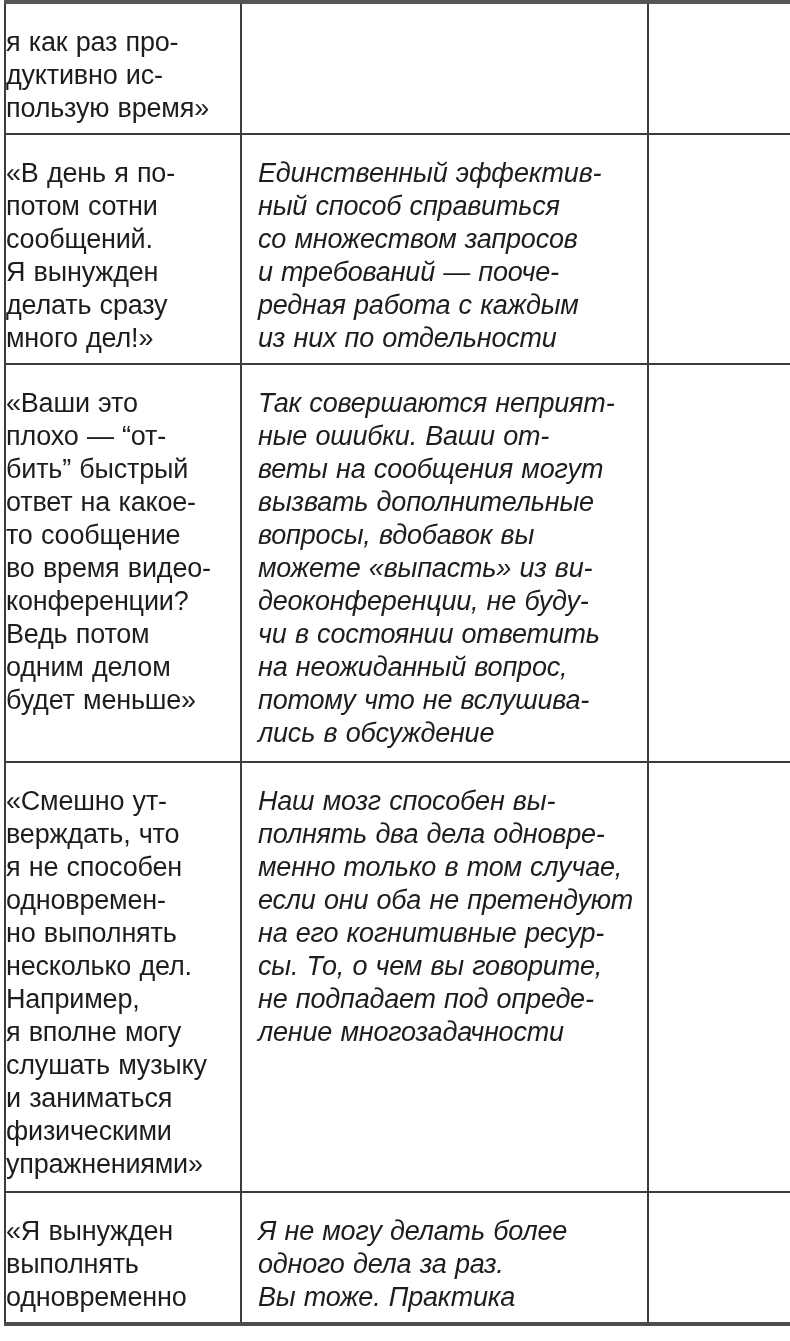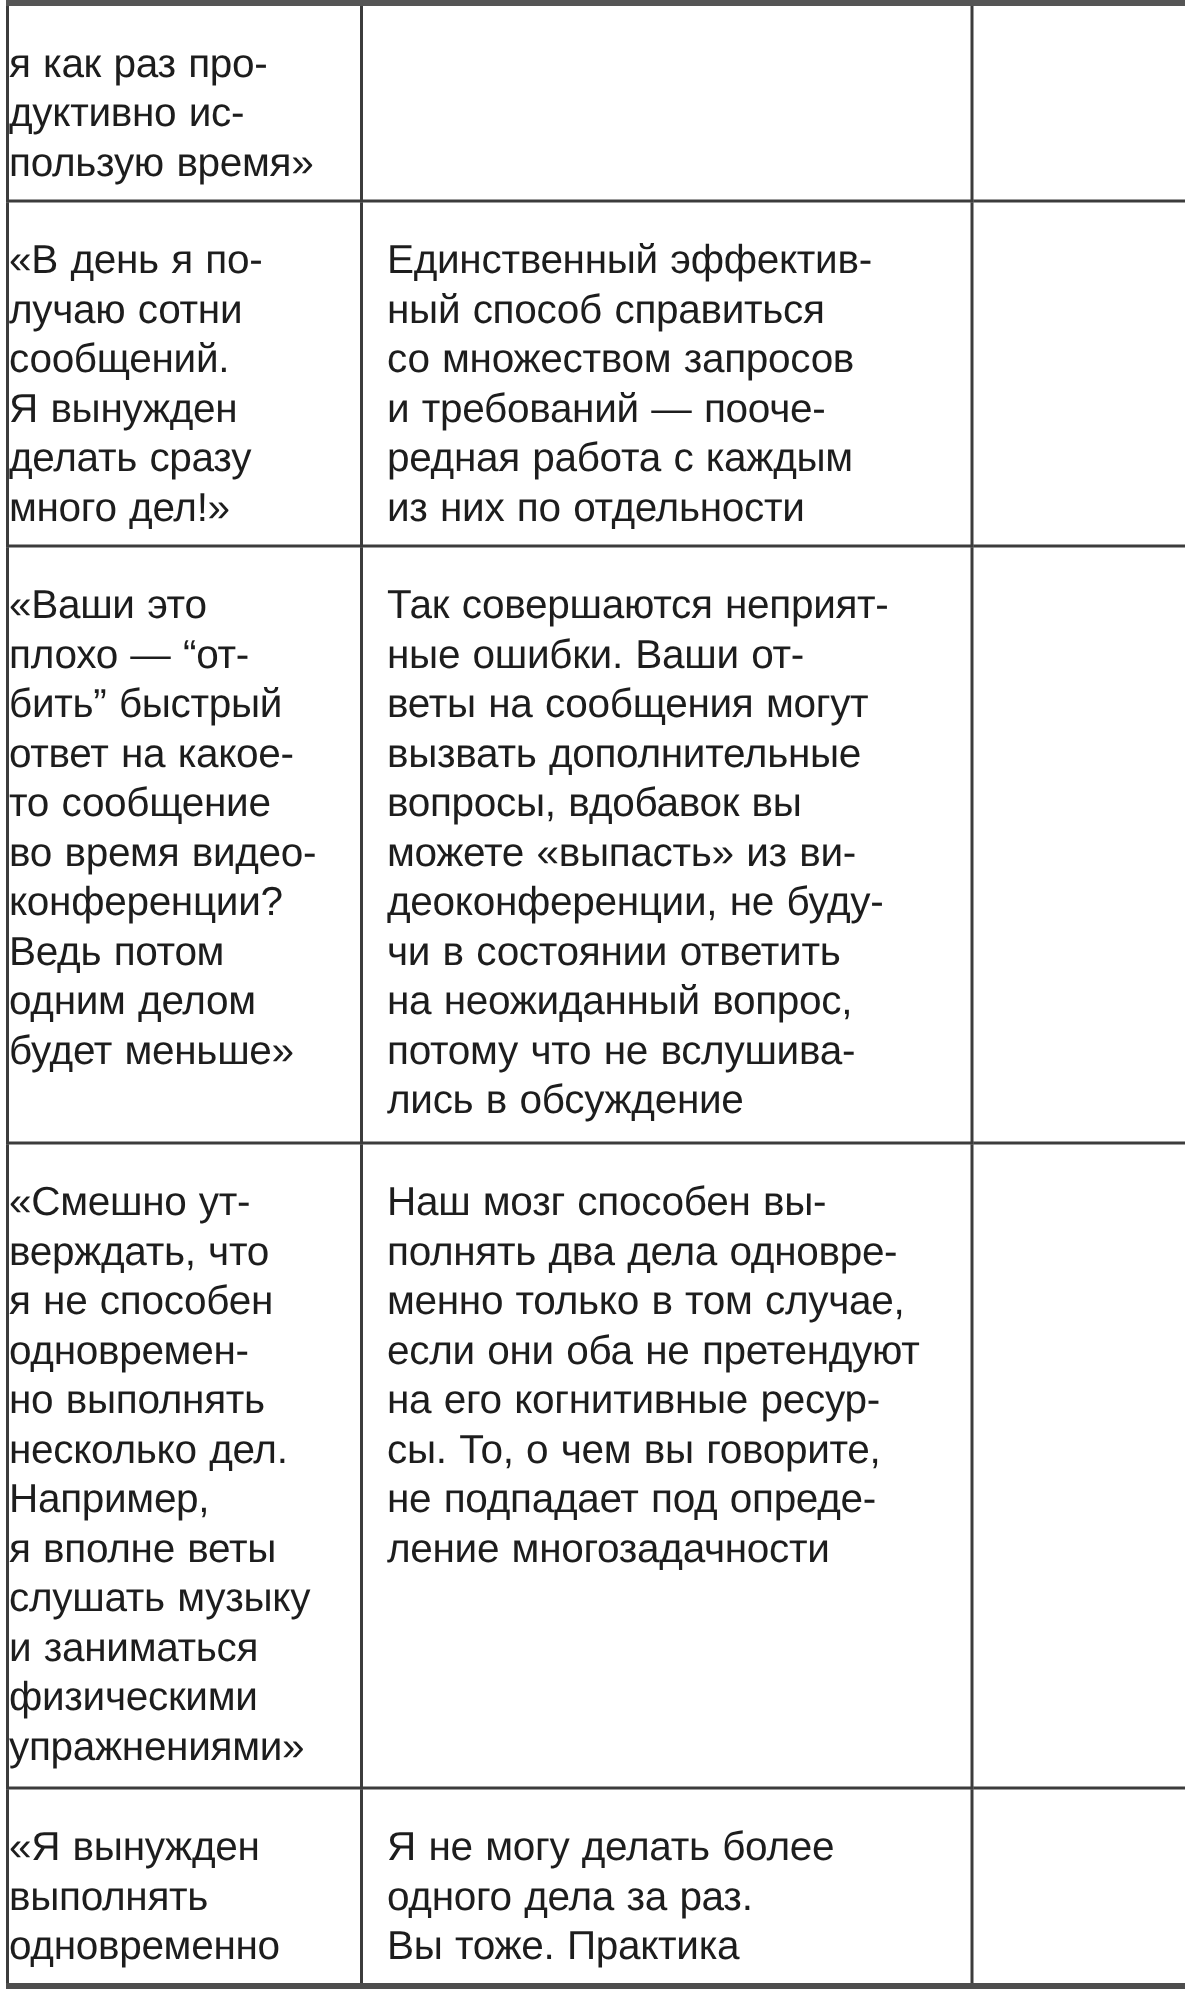--- a/index.html
+++ b/index.html
@@ -34,21 +34,21 @@
     white-space: pre-line;
     color: #1d1d1d;
     font-size: 27px;
     font-weight: 500;
     line-height: 33px;
     letter-spacing: -0.2px;
     word-spacing: 1px;
     overflow: hidden;
   }
   td.col-objection { width: 228px; padding: 22px 6px 8px 0; }
-  td.col-response  { width: 379px; padding: 22px 10px 8px 16px; }
+  td.col-response  { width: 379px; padding: 22px 10px 8px 16px; font-style: italic; }
   td.col-notes     { width: 163px; padding: 22px 6px 8px 10px; }
   tr.row-1 { height: 131px; }
   tr.row-2 { height: 230px; }
   tr.row-3 { height: 398px; }
   tr.row-4 { height: 430px; }
   tr.row-5 { height: 129px; }
 </style>
 </head>
 <body>
 
@@ -57,21 +57,21 @@
     <tbody>
       <tr class="row-1">
         <td class="col-objection">я как раз про-
 дуктивно ис-
 пользую время»</td>
         <td class="col-response"></td>
         <td class="col-notes"></td>
       </tr>
       <tr class="row-2">
         <td class="col-objection">«В день я по-
-лучаю сотни
+потом сотни
 сообщений.
 Я вынужден
 делать сразу
 много дел!»</td>
         <td class="col-response">Единственный эффектив-
 ный способ справиться
 со множеством запросов
 и требований — пооче-
 редная работа с каждым
 из них по отдельности</td>
@@ -102,21 +102,21 @@
         <td class="col-notes"></td>
       </tr>
       <tr class="row-4">
         <td class="col-objection">«Смешно ут-
 верждать, что
 я не способен
 одновремен-
 но выполнять
 несколько дел.
 Например,
-я вполне веты
+я вполне могу
 слушать музыку
 и заниматься
 физическими
 упражнениями»</td>
         <td class="col-response">Наш мозг способен вы-
 полнять два дела одновре-
 менно только в том случае,
 если они оба не претендуют
 на его когнитивные ресур-
 сы. То, о чем вы говорите,

